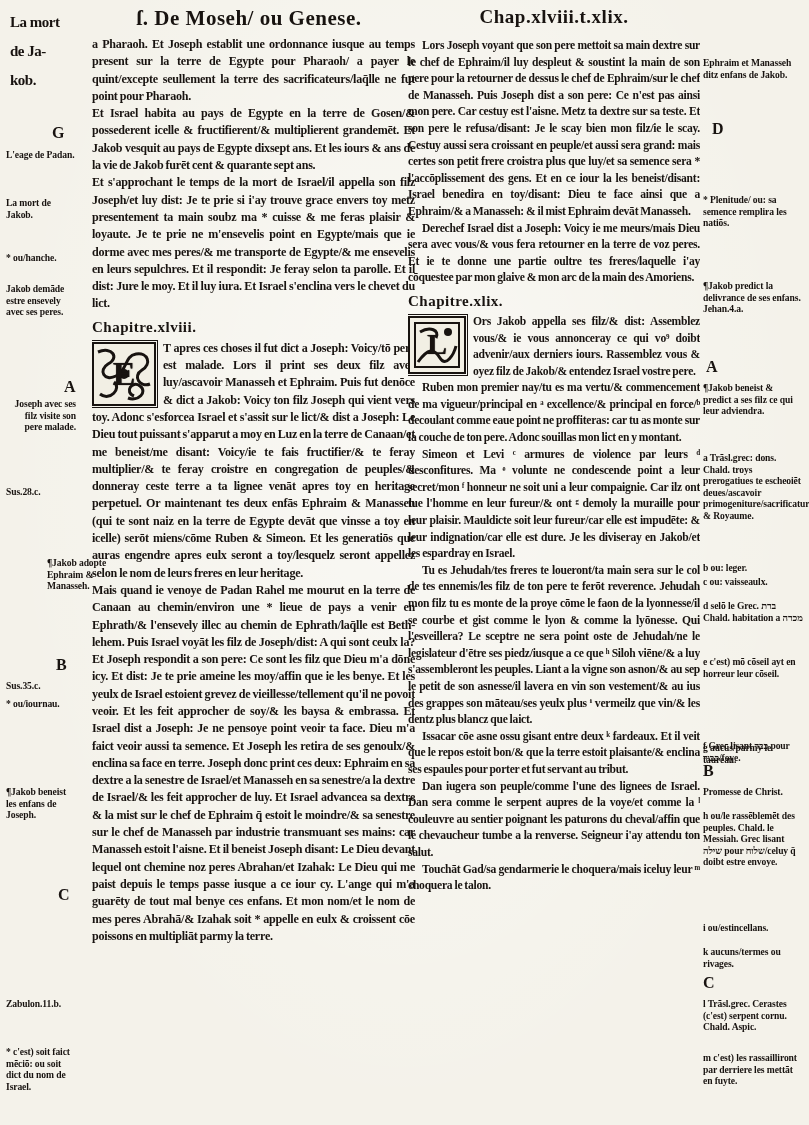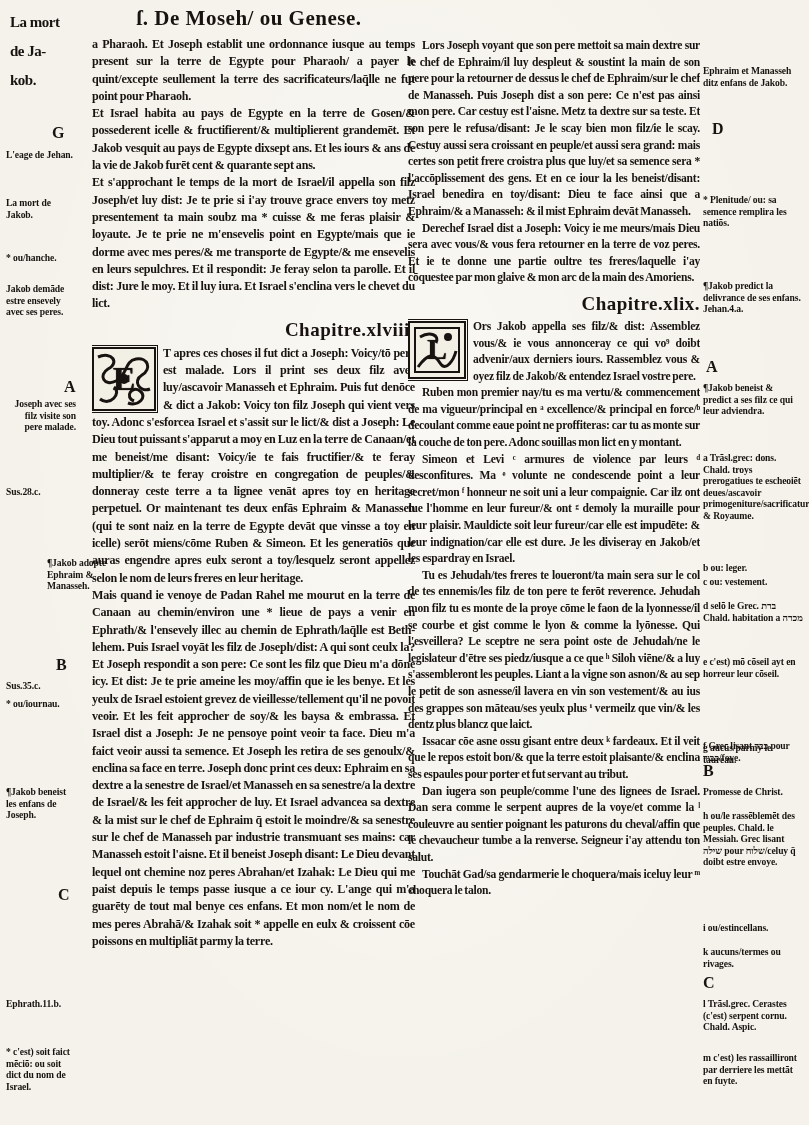--- a/index.html
+++ b/index.html
@@ -32,21 +32,21 @@
   .col1{left:92px;width:323px;height:1078px;}
   .col2{left:408px;top:38px;width:292px;height:1044px;}
   .col p{
     margin:0;text-align:justify;font-weight:bold;
     -webkit-hyphens:auto;
   }
   .col1 p{font-size:12.1px;line-height:17.3px;letter-spacing:-0.25px;word-spacing:-0.6px;}
   .col2 p{font-size:11.6px;line-height:16.6px;letter-spacing:-0.25px;word-spacing:-0.6px;}
   .col p.indent{text-indent:14px;}
   .chap-heading{
-    text-align:right;font-size:19px;font-weight:bold;
+    text-align:left;font-size:15px;font-weight:bold;
     margin:6px 0 4px 0;letter-spacing:0.5px;
   }
   
   .initial-block{
     float:left;position:relative;
     border:2px solid #181310;outline:1px solid #181310;outline-offset:1px;
     background:#f2efe4;
     margin:2px 7px 2px 0;
   }
   .init1{width:60px;height:60px;}
@@ -77,20 +77,21 @@
 <body>
 
 <div class="page">
 
   <div class="head-left">
     <div>La mort</div>
     <div>de Ja-</div>
     <div>kob.</div>
   </div>
   <div class="head-center">ſ.  De Moseh/ ou Genese.</div>
+  <div class="head-right">Chap.xlviii.t.xlix.</div>
 
   <div class="col col1">
     <p>a Pharaoh. Et Joseph establit une ordonnance iusque au temps present sur la terre de Egypte pour Pharaoh/ a payer le quint/excepte seullement la terre des sacrificateurs/laq̄lle ne fut point pour Pharaoh.</p>
     <p>Et Israel habita au pays de Egypte en la terre de Gosen/&amp; possederent icelle &amp; fructifierent/&amp; multiplierent grandemēt. Et Jakob vesquit au pays de Egypte dixsept ans. Et les iours &amp; ans de la vie de Jakob furēt cent &amp; quarante sept ans.</p>
     <p>Et s'approchant le temps de la mort de Israel/il appella son filz Joseph/et luy dist: Je te prie si i'ay trouve grace envers toy metz presentement ta main soubz ma * cuisse &amp; me feras plaisir &amp; loyaute. Je te prie ne m'ensevelis point en Egypte/mais que ie dorme avec mes peres/&amp; me transporte de Egypte/&amp; me ensevelis en leurs sepulchres. Et il respondit: Je feray selon ta parolle. Et il dist: Jure le moy. Et il luy iura. Et Israel s'enclina vers le chevet du lict.</p>
     <div class="chap-heading">Chapitre.xlviii.</div>
     <p>
       <span class="initial-block init1" style="display:block">
         <svg viewBox="0 0 60 60">
           <path d="M4 8 C18 2 26 14 14 20 C4 26 10 38 22 32 C34 26 30 12 42 10 C54 8 58 20 48 26 C38 32 46 44 56 40" fill="none" stroke="#181310" stroke-width="3"></path>
@@ -122,45 +123,45 @@
     </p>
     <p class="indent">Ruben mon premier nay/tu es ma vertu/&amp; commencement de ma vigueur/principal en ᵃ excellence/&amp; principal en force/ᵇ decoulant comme eaue point ne proffiteras: car tu as monte sur la couche de ton pere. Adonc souillas mon lict en y montant.</p>
     <p class="indent">Simeon et Levi ᶜ armures de violence par leurs ᵈ desconfitures. Ma ᵉ volunte ne condescende point a leur secret/mon ᶠ honneur ne soit uni a leur compaignie. Car ilz ont tue l'homme en leur fureur/&amp; ont ᵍ demoly la muraille pour leur plaisir. Mauldicte soit leur fureur/car elle est impudēte: &amp; leur indignation/car elle est dure. Je les diviseray en Jakob/et les espardray en Israel.</p>
     <p class="indent">Tu es Jehudah/tes freres te loueront/ta main sera sur le col de tes ennemis/les filz de ton pere te ferōt reverence. Jehudah mon filz tu es monte de la proye cōme le faon de la lyonnesse/il se courbe et gist comme le lyon &amp; comme la lyōnesse. Qui l'esveillera? Le sceptre ne sera point oste de Jehudah/ne le legislateur d'ētre ses piedz/iusque a ce que ʰ Siloh viēne/&amp; a luy s'assembleront les peuples. Liant a la vigne son asnon/&amp; au sep le petit de son asnesse/il lavera en vin son vestement/&amp; au ius des grappes son māteau/ses yeulx plus ⁱ vermeilz que vin/&amp; les dentz plus blancz que laict.</p>
     <p class="indent">Issacar cōe asne ossu gisant entre deux ᵏ fardeaux. Et il veit que le repos estoit bon/&amp; que la terre estoit plaisante/&amp; enclina ses espaules pour porter et fut servant au tribut.</p>
     <p class="indent">Dan iugera son peuple/comme l'une des lignees de Israel. Dan sera comme le serpent aupres de la voye/et comme la ˡ couleuvre au sentier poignant les paturons du cheval/affin que le chevaucheur tumbe a la renverse. Seigneur i'ay attendu ton salut.</p>
     <p class="indent">Touchāt Gad/sa gendarmerie le choquera/mais iceluy leur ᵐ choquera le talon.</p>
   </div>
 
   <div class="marker" style="left:52px;top:124px;">G</div>
-  <div class="mnote mnote-left" style="top:149px;">L'eage de Jehan.</div>
+  <div class="mnote mnote-left" style="top:149px;">L'eage de Padan.</div>
   <div class="mnote mnote-left" style="top:197px;">La mort de Jakob.</div>
   <div class="mnote mnote-left" style="top:252px;">* ou/hanche.</div>
   <div class="mnote mnote-left" style="top:283px;">Jakob demāde estre ensevely avec ses peres.</div>
   <div class="marker" style="left:64px;top:378px;">A</div>
   <div class="mnote mnote-left" style="top:398px;text-align:right;">Joseph avec ses filz visite son pere malade.</div>
   <div class="mnote mnote-left" style="top:486px;">Sus.28.c.</div>
   <div class="mnote mnote-left" style="top:557px;margin-left:41px;">¶Jakob adopte Ephraim &amp; Manasseh.</div>
   <div class="marker" style="left:56px;top:656px;">B</div>
   <div class="mnote mnote-left" style="top:680px;">Sus.35.c.</div>
   <div class="mnote mnote-left" style="top:698px;">* ou/iournau.</div>
   <div class="mnote mnote-left" style="top:786px;">¶Jakob beneist les enfans de Joseph.</div>
   <div class="marker" style="left:58px;top:886px;">C</div>
-  <div class="mnote mnote-left" style="top:998px;">Ephrath.11.b.</div>
+  <div class="mnote mnote-left" style="top:998px;">Zabulon.11.b.</div>
   <div class="mnote mnote-left" style="top:1046px;">* c'est) soit faict mēciō: ou soit dict du nom de Israel.</div>
 
-  <div class="mnote mnote-right" style="top:65px;">Ephraim et Manasseh ditz enfans de Jakob.</div>
+  <div class="mnote mnote-right" style="top:57px;">Ephraim et Manasseh ditz enfans de Jakob.</div>
   <div class="marker" style="left:712px;top:120px;">D</div>
   <div class="mnote mnote-right" style="top:194px;">* Plenitude/ ou: sa semence remplira les natiōs.</div>
   <div class="mnote mnote-right" style="top:280px;">¶Jakob predict la delivrance de ses enfans. Jehan.4.a.</div>
   <div class="marker" style="left:706px;top:358px;">A</div>
   <div class="mnote mnote-right" style="top:382px;">¶Jakob beneist &amp; predict a ses filz ce qui leur adviendra.</div>
   <div class="mnote mnote-right" style="top:452px;">a Trāsl.grec: dons. Chald. troys prerogatiues te escheoiēt deues/ascavoir primogeniture/sacrificature &amp; Royaume.</div>
   <div class="mnote mnote-right" style="top:562px;">b ou: leger.</div>
-  <div class="mnote mnote-right" style="top:576px;">c ou: vestement.</div>
+  <div class="mnote mnote-right" style="top:576px;">c ou: vaisseaulx.</div>
   <div class="mnote mnote-right" style="top:600px;">d selō le Grec. ברת Chald. habitation a מכרה</div>
   <div class="mnote mnote-right" style="top:656px;">e c'est) mō cōseil ayt en horreur leur cōseil.</div>
   <div class="mnote mnote-right" style="top:740px;">f Grec lisant כבד pour כבוד/foye.</div>
   <div class="mnote mnote-right" style="top:742px;">g aucūs/parmy le taureau.</div>
   <div class="marker" style="left:703px;top:762px;">B</div>
   <div class="mnote mnote-right" style="top:786px;">Promesse de Christ.</div>
   <div class="mnote mnote-right" style="top:810px;">h ou/le rassēblemēt des peuples. Chald. le Messiah. Grec lisant שילה pour שלוח/celuy q̄ doibt estre envoye.</div>
   <div class="mnote mnote-right" style="top:922px;">i ou/estincellans.</div>
   <div class="mnote mnote-right" style="top:946px;">k aucuns/termes ou rivages.</div>
   <div class="marker" style="left:703px;top:974px;">C</div>

